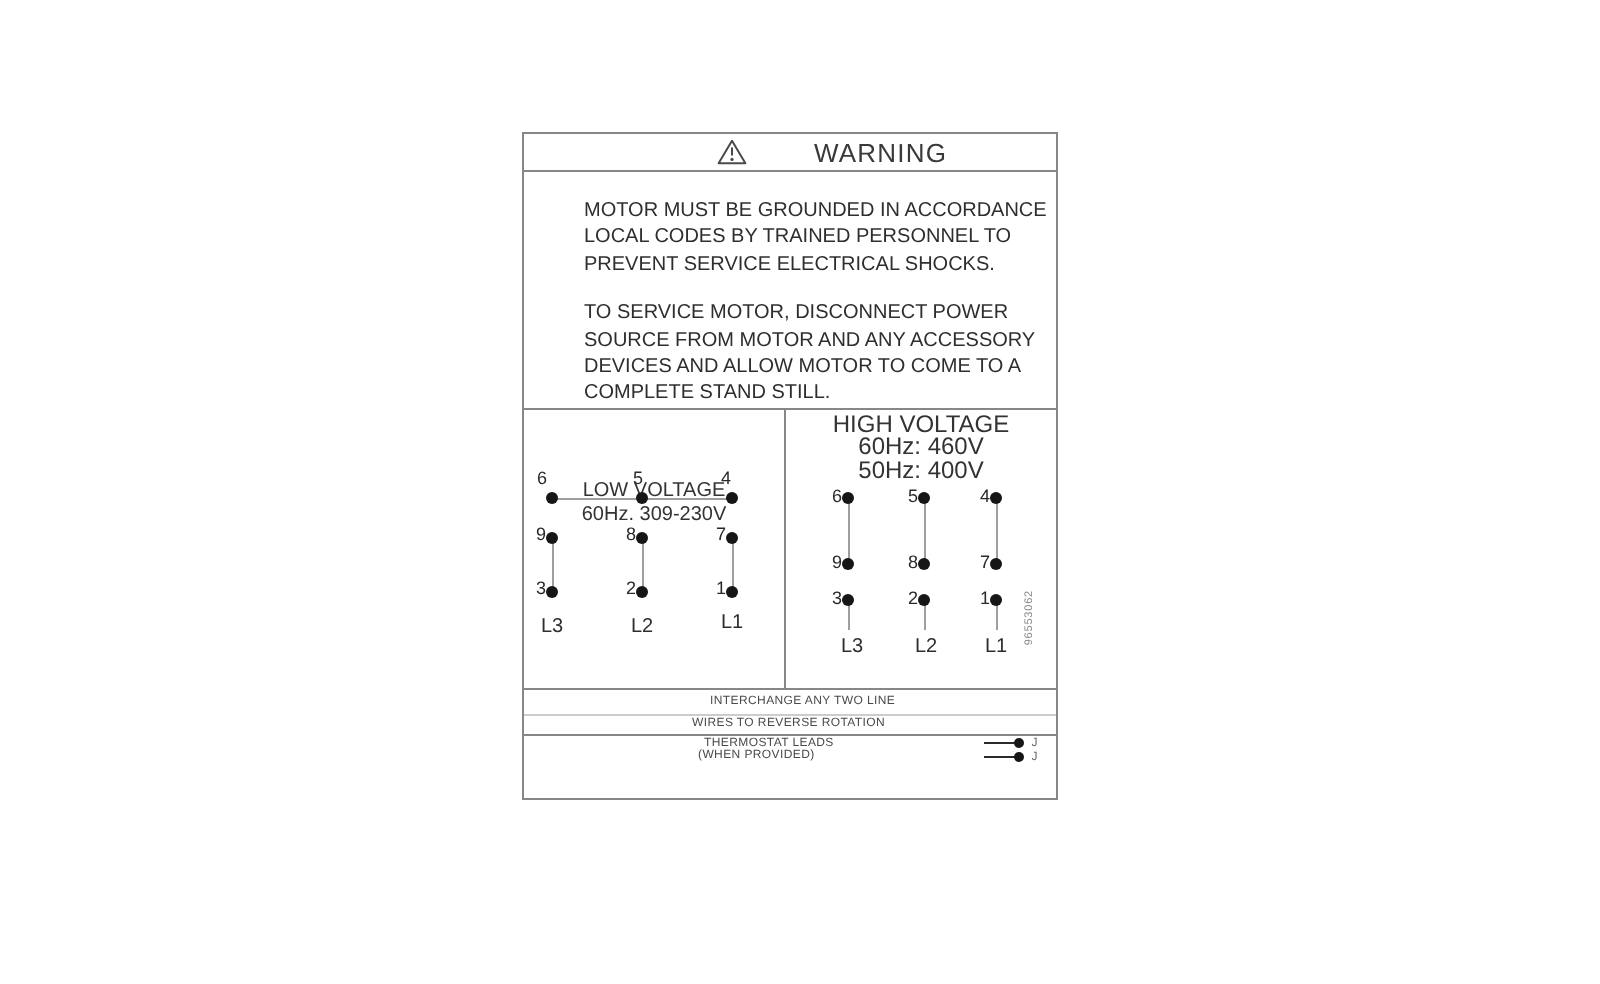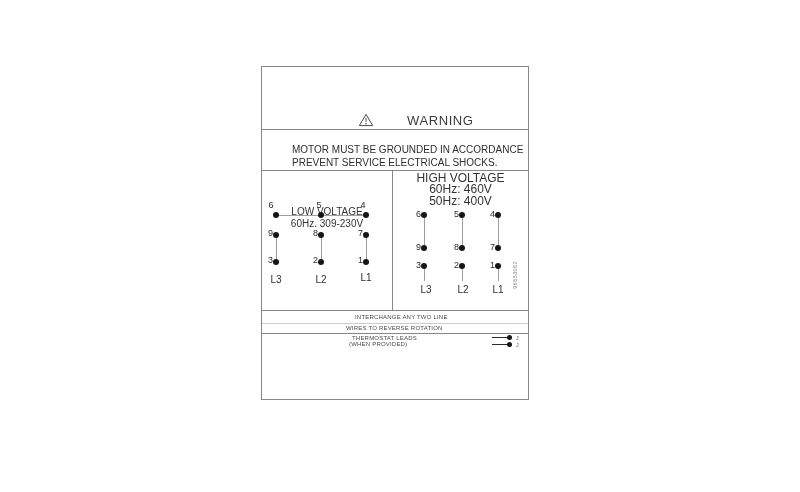--- a/index.html
+++ b/index.html
@@ -6,21 +6,21 @@
   body{
     width:800px;height:492px;background:#ffffff;position:relative;overflow:hidden;
     font-family:"Liberation Sans", sans-serif;
     -webkit-font-smoothing:antialiased;
   }
   .label{
     position:absolute;left:261px;top:66px;width:266px;height:332px;
     border:1px solid #878787;background:#fff;
   }
   
-  .hdr{position:relative;height:18px;border-bottom:1px solid #878787;margin-top:44px;}
+  .hdr{position:relative;height:18px;border-bottom:1px solid #878787;}
   .hdr .tri{position:absolute;left:96px;top:2px;}
   .hdr .wtitle{
     position:absolute;left:145px;top:2px;font-size:13px;letter-spacing:.6px;color:#3a3a3a;
   }
   
   .btxt{padding:13px 10px 0 10px;font-size:10px;line-height:13.4px;color:#2e2e2e;}
   .para div{white-space:nowrap;padding-left:20px;}
   .p2{margin-top:11px;}
   
   .volt{position:relative;height:139px;border-top:1px solid #878787;display:flex;}
@@ -70,21 +70,28 @@
         <line x1="8" y1="4.8" x2="8" y2="8.8" stroke="#4a4a4a" stroke-width="1"></line>
         <circle cx="8" cy="10.7" r="0.8" fill="#4a4a4a"></circle>
       </svg>
     </span>
     <span class="wtitle">WARNING</span>
   </div>
 
   <div class="btxt">
     <div class="para">
       <div>MOTOR MUST BE GROUNDED IN ACCORDANCE</div>
+      <div>LOCAL CODES BY TRAINED PERSONNEL TO</div>
       <div>PREVENT SERVICE ELECTRICAL SHOCKS.</div>
+    </div>
+    <div class="para p2">
+      <div>TO SERVICE MOTOR, DISCONNECT POWER</div>
+      <div>SOURCE FROM MOTOR AND ANY ACCESSORY</div>
+      <div>DEVICES AND ALLOW MOTOR TO COME TO A</div>
+      <div>COMPLETE STAND STILL.</div>
     </div>
   </div>
 
   <div class="volt">
 
     <div class="vcol left">
       <div class="vtitles">
         <div>LOW VOLTAGE</div>
         <div>60Hz. 309-230V</div>
       </div>

